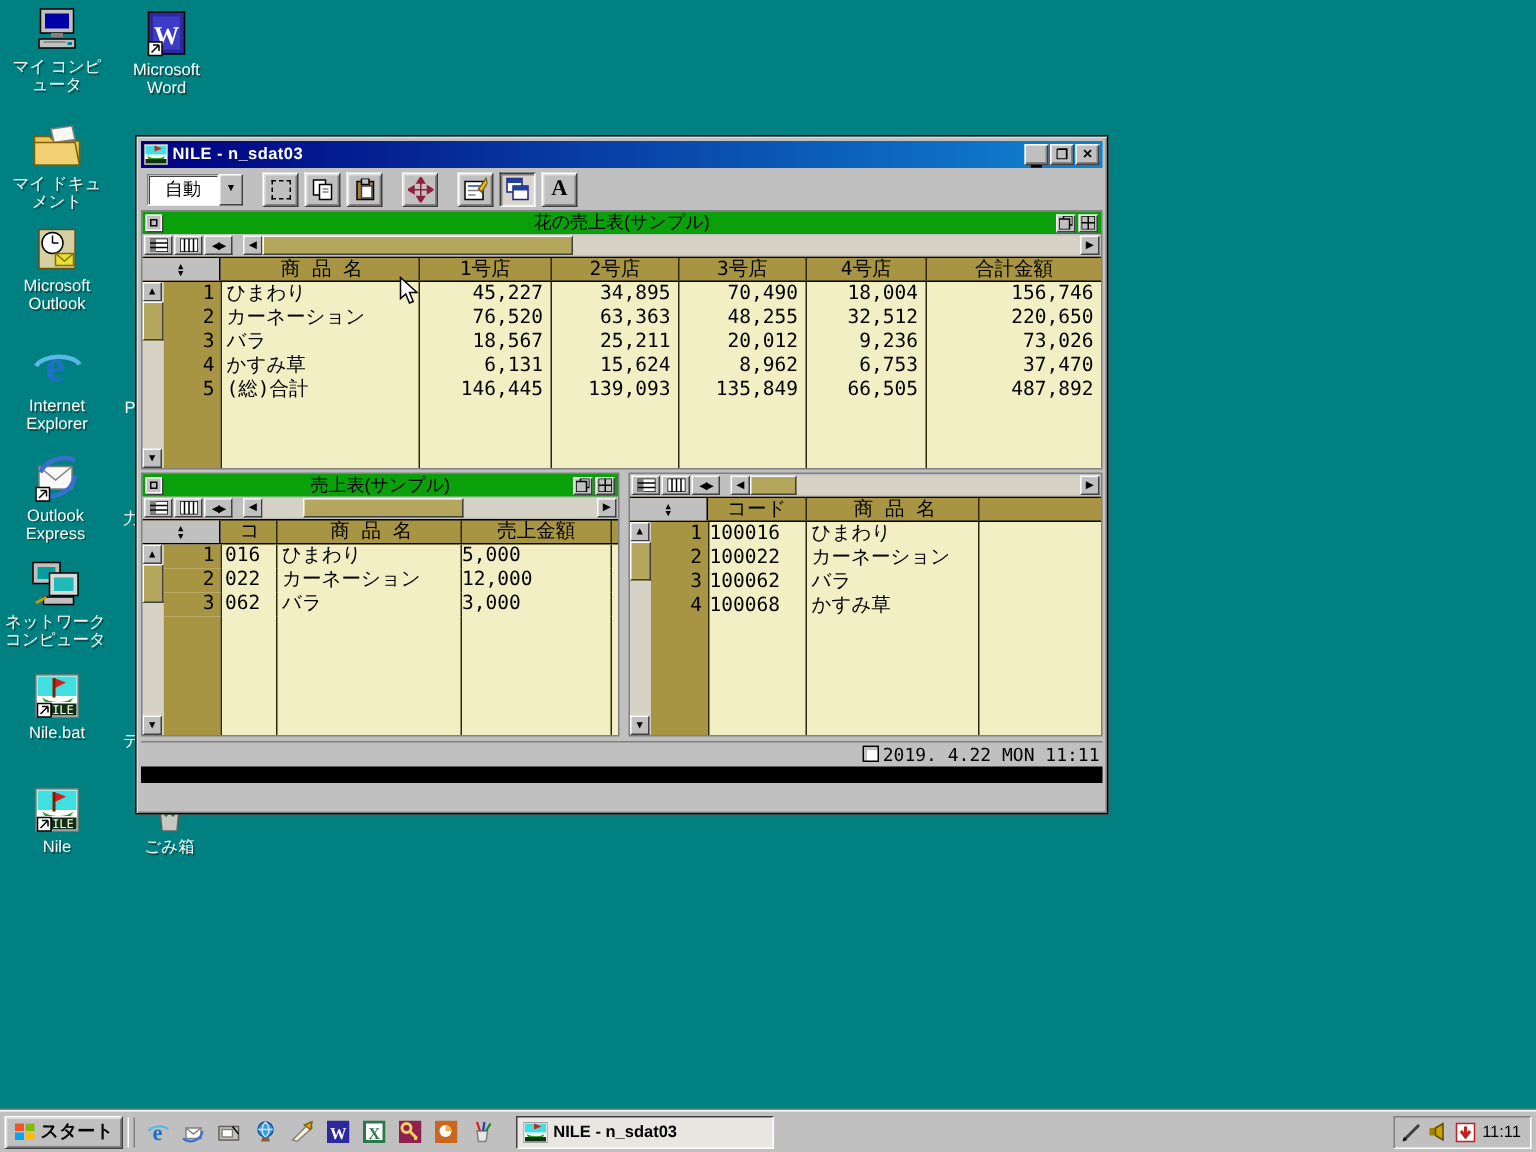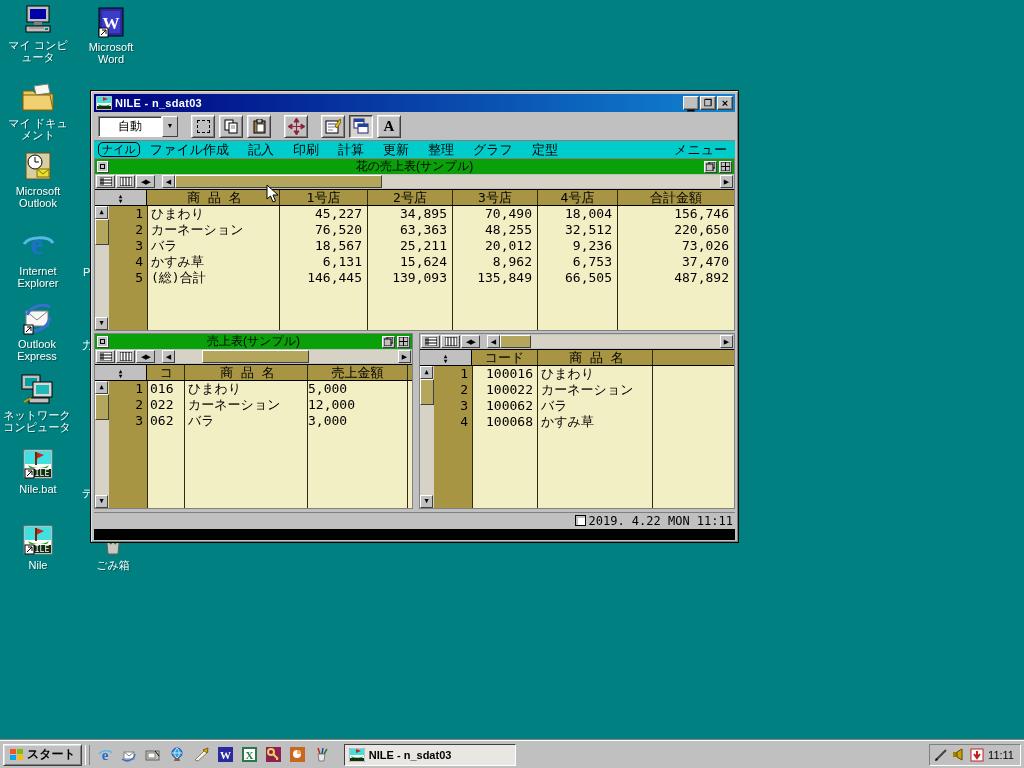--- a/index.html
+++ b/index.html
@@ -20,21 +20,21 @@
     border:1px solid #000; box-shadow:inset 1px 1px 0 #DFDFDF, inset -1px -1px 0 #808080; padding:3px; display:flex; flex-direction:column; }
 
   .titlebar { height:18px; background:linear-gradient(90deg,#000080,#1084D0); display:flex; align-items:center; padding:0 2px; flex:none; }
   .titlebar .ticon { width:16px; height:14px; margin-right:3px; }
   .titlebar .ttext { color:#fff; font-size:11px; font-weight:bold; flex:1; letter-spacing:.3px; }
   .tbtns { display:flex; gap:1px; }
   .tb { width:16px; height:14px; background:#C0C0C0; border:1px solid; border-color:#fff #404040 #404040 #fff; box-shadow:inset -1px -1px 0 #808080; font-size:9px; text-align:center; line-height:12px; font-weight:bold; color:#000; }
 
   .toolbar { height:28px; display:flex; align-items:center; padding:2px 4px; gap:4px; flex:none; }
   .combo { display:flex; height:21px; }
-  .combo .cfield { width:64px; background:#fff; border:1px solid; border-color:#808080 #fff #fff #808080; box-shadow:inset 1px 1px 0 #404040; font-size:12px; text-align:center; line-height:19px; }
+  .combo .cfield { width:48px; background:#fff; border:1px solid; border-color:#808080 #fff #fff #808080; box-shadow:inset 1px 1px 0 #404040; font-size:12px; text-align:center; line-height:19px; }
   .combo .cbtn { width:16px; background:#C0C0C0; border:1px solid; border-color:#fff #404040 #404040 #fff; font-size:7px; text-align:center; line-height:18px; }
   .tbtn { width:24px; height:23px; background:#C0C0C0; border:1px solid; border-color:#fff #404040 #404040 #fff; box-shadow:inset 1px 1px 0 #DFDFDF, inset -1px -1px 0 #808080; display:flex; align-items:center; justify-content:center; }
   .tbtn.pressed { border-color:#404040 #fff #fff #404040; box-shadow:inset 1px 1px 0 #808080, inset -1px -1px 0 #DFDFDF; background:#D8D4CC; }
   .tbtn .abig { font-family:"Liberation Serif",serif; font-weight:bold; font-size:15px; }
   .tgap { width:5px; }
 
   .menubar { height:18px; background:#00CCCC; display:flex; align-items:center; font-size:13px; padding:0 4px; gap:0; flex:none; border-top:1px solid #808080; }
   .menu-first { border:1px solid #000; border-radius:5px; padding:0 3px; font-size:11px; line-height:13px; margin-right:10px; }
   .menu-item { margin-right:19px; white-space:nowrap; }
   .menubar .spacer { flex:1; }
@@ -85,21 +85,21 @@
   .v-main .c5 { flex:1; }
   .v-main .td.c1,.v-main .td.c2,.v-main .td.c3,.v-main .td.c4,.v-main .td.c5 { text-align:right; padding-right:5px; }
 
   .v-sales .c0 { width:37px; flex:none; padding-left:2px; }
   .v-sales .c1 { width:123px; flex:none; padding-left:3px; }
   .v-sales .c2 { width:100px; flex:none; }
   .v-sales .td.c2 { padding-right:5px; }
   .v-sales .trow::after,.v-sales .thead::after { content:""; flex:1; border-left:1px solid #2E2A10; min-width:4px; }
 
   .v-code .c0 { width:65px; flex:none; }
-  .v-code .td.c0 { text-align:right; padding-right:4px; }
+  .v-code .td.c0 { text-align:left; padding-right:4px; }
   .v-code .c1 { width:115px; flex:none; padding-left:3px; }
   .v-code .trow::after,.v-code .thead::after { content:""; flex:1; border-left:1px solid #2E2A10; }
 
   .statusbar { height:16px; margin-top:3px; background:#C0C0C0; border-top:1px solid #808080; display:flex; align-items:center; justify-content:flex-end; gap:3px; padding-right:2px; font-family:"DejaVu Sans Mono",monospace; font-size:12px; flex:none; }
   .status-icon { width:11px; height:11px; border:1px solid #000; background:#fff; box-shadow:inset 2px 2px 0 #C0C0C0; }
   .msgbar { height:11px; background:#000; margin-top:1px; flex:none; }
 
   
   #taskbar { position:absolute; left:0; bottom:0; width:1024px; height:28px; background:#C0C0C0; border-top:1px solid #fff; box-shadow:0 -1px 0 #808080; display:flex; align-items:center; padding:0 3px; z-index:10; }
   .startbtn { height:22px; display:flex; align-items:center; gap:3px; padding:0 5px; font-weight:bold; font-size:12px; }
@@ -303,33 +303,20 @@
           <rect x="1" y="1" width="10" height="3" fill="#2040A0"></rect>
           <rect x="5" y="6" width="10" height="9" fill="#fff" stroke="#202080"></rect>
           <rect x="5" y="6" width="10" height="3" fill="#2040A0"></rect>
         </svg>
       </div>
     <div class="tbtn">
         <span class="abig">A</span>
       </div>
   </div>
 
-  <div class="menubar">
-    <span class="menu-first">ナイル</span>
-    <span class="menu-item">ファイル作成</span>
-    <span class="menu-item">記入</span>
-    <span class="menu-item">印刷</span>
-    <span class="menu-item">計算</span>
-    <span class="menu-item">更新</span>
-    <span class="menu-item">整理</span>
-    <span class="menu-item">グラフ</span>
-    <span class="menu-item">定型</span>
-    <span class="spacer"></span>
-    <span class="menu-item last">メニュー</span>
-  </div>
 
   <div class="view v-main">
     <div class="vtitle">
       <span class="vbtn-sq">
           <i></i>
         </span>
       <span class="vtitle-text">花の売上表(サンプル)</span>
       <span class="vbtns">
         <span class="vbtn">
             <svg width="9" height="9">

